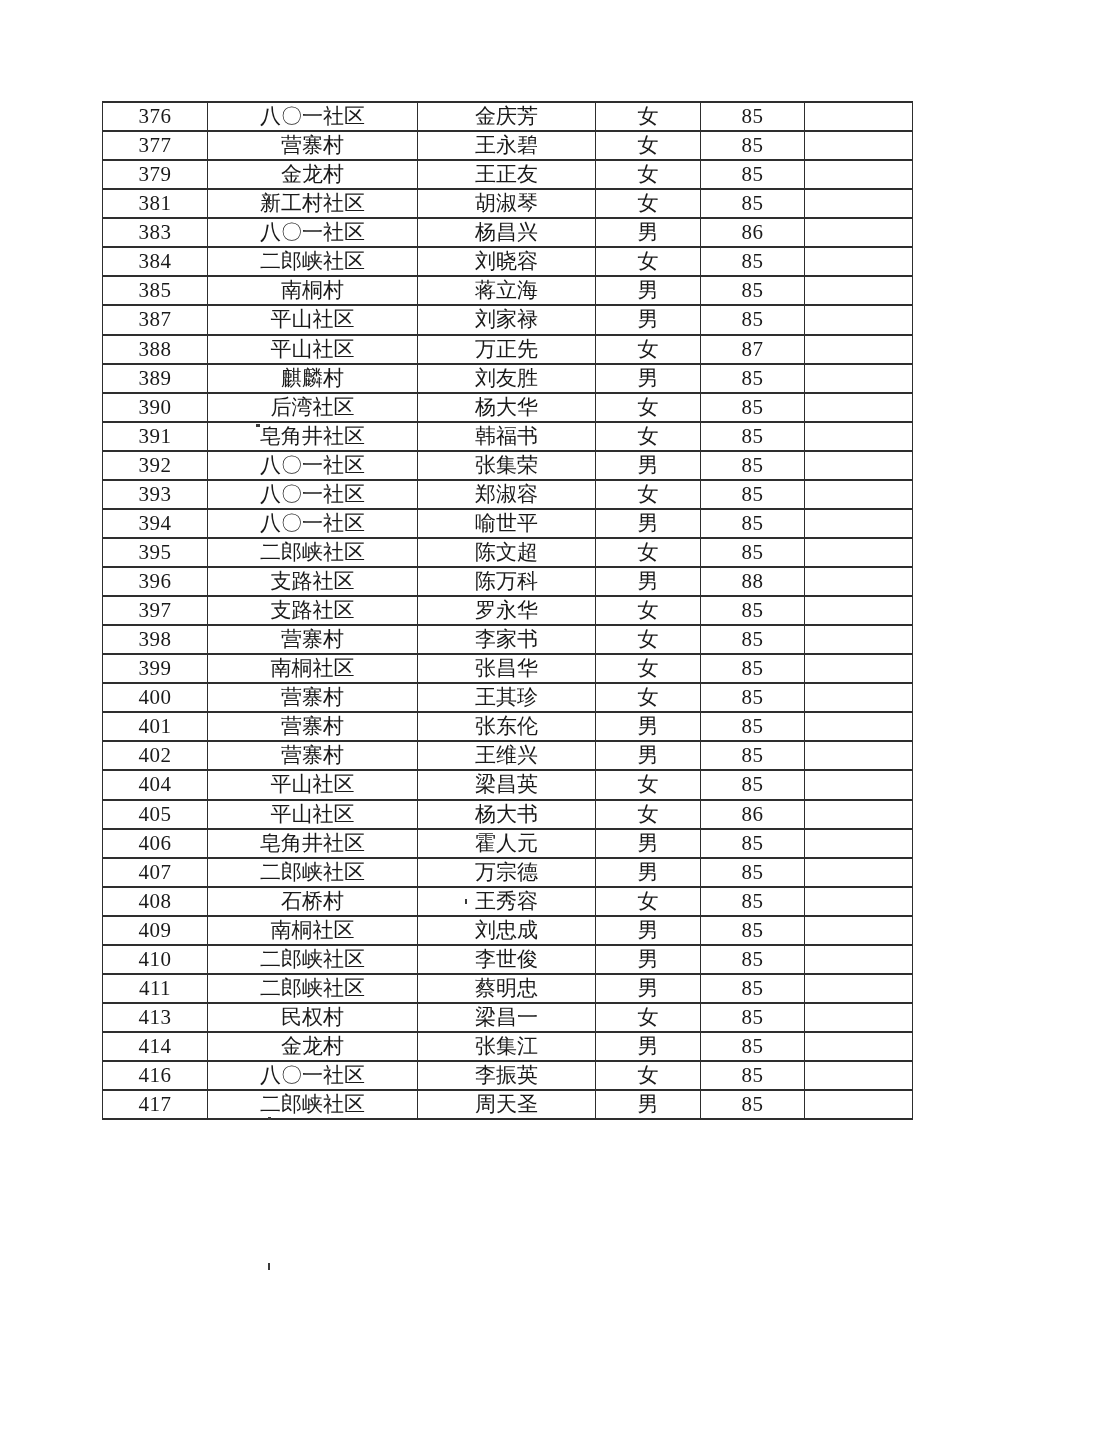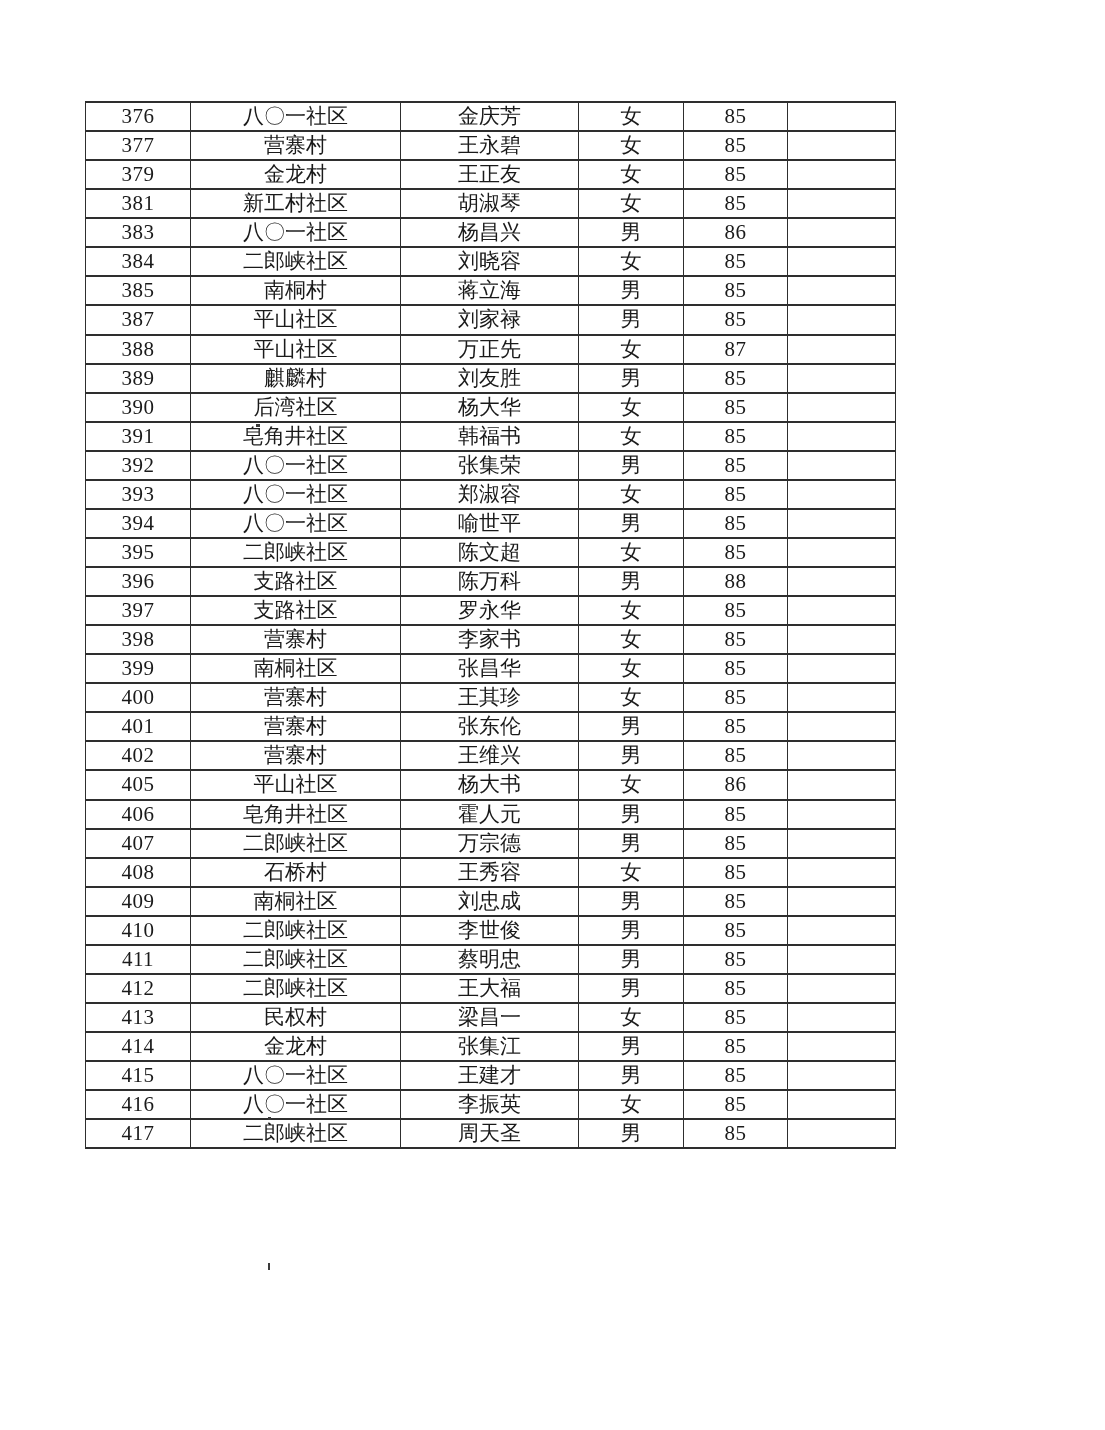--- a/index.html
+++ b/index.html
@@ -17,21 +17,21 @@
   }
   .page {
     position: absolute;
     left: 0; top: 0;
     width: 1105px;
     height: 1430px;
     background: #ffffff;
   }
   table.roster {
     position: absolute;
-    left: 85px;
+    left: 102px;
     top: 101px;
     width: 810px;
     border-collapse: collapse;
     table-layout: fixed;
   }
   table.roster tr {
     height: 29.07px;
   }
   table.roster td {
     border: 1px solid #2e2e2e;
@@ -254,20 +254,28 @@
         </tr>
         <tr>
           <td class="cell-serial">402</td>
           <td class="cell-village">营寨村</td>
           <td class="cell-name">王维兴</td>
           <td class="cell-gender">男</td>
           <td class="cell-age">85</td>
           <td class="cell-remark"></td>
         </tr>
         <tr>
+          <td class="cell-serial">404</td>
+          <td class="cell-village">平山社区</td>
+          <td class="cell-name">梁昌英</td>
+          <td class="cell-gender">女</td>
+          <td class="cell-age">85</td>
+          <td class="cell-remark"></td>
+        </tr>
+        <tr>
           <td class="cell-serial">405</td>
           <td class="cell-village">平山社区</td>
           <td class="cell-name">杨大书</td>
           <td class="cell-gender">女</td>
           <td class="cell-age">86</td>
           <td class="cell-remark"></td>
         </tr>
         <tr>
           <td class="cell-serial">406</td>
           <td class="cell-village">皂角井社区</td>
@@ -310,47 +318,31 @@
         </tr>
         <tr>
           <td class="cell-serial">411</td>
           <td class="cell-village">二郎峡社区</td>
           <td class="cell-name">蔡明忠</td>
           <td class="cell-gender">男</td>
           <td class="cell-age">85</td>
           <td class="cell-remark"></td>
         </tr>
         <tr>
-          <td class="cell-serial">412</td>
-          <td class="cell-village">二郎峡社区</td>
-          <td class="cell-name">王大福</td>
-          <td class="cell-gender">男</td>
-          <td class="cell-age">85</td>
-          <td class="cell-remark"></td>
-        </tr>
-        <tr>
           <td class="cell-serial">413</td>
           <td class="cell-village">民权村</td>
           <td class="cell-name">梁昌一</td>
           <td class="cell-gender">女</td>
           <td class="cell-age">85</td>
           <td class="cell-remark"></td>
         </tr>
         <tr>
           <td class="cell-serial">414</td>
           <td class="cell-village">金龙村</td>
           <td class="cell-name">张集江</td>
-          <td class="cell-gender">男</td>
-          <td class="cell-age">85</td>
-          <td class="cell-remark"></td>
-        </tr>
-        <tr>
-          <td class="cell-serial">415</td>
-          <td class="cell-village">八〇一社区</td>
-          <td class="cell-name">王建才</td>
           <td class="cell-gender">男</td>
           <td class="cell-age">85</td>
           <td class="cell-remark"></td>
         </tr>
         <tr>
           <td class="cell-serial">416</td>
           <td class="cell-village">八〇一社区</td>
           <td class="cell-name">李振英</td>
           <td class="cell-gender">女</td>
           <td class="cell-age">85</td>

